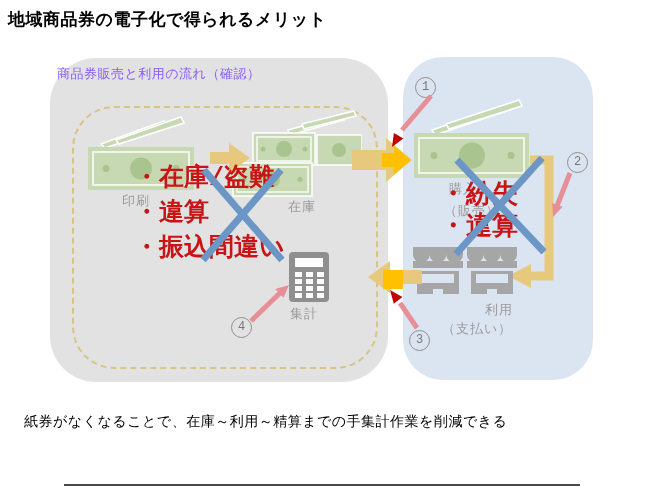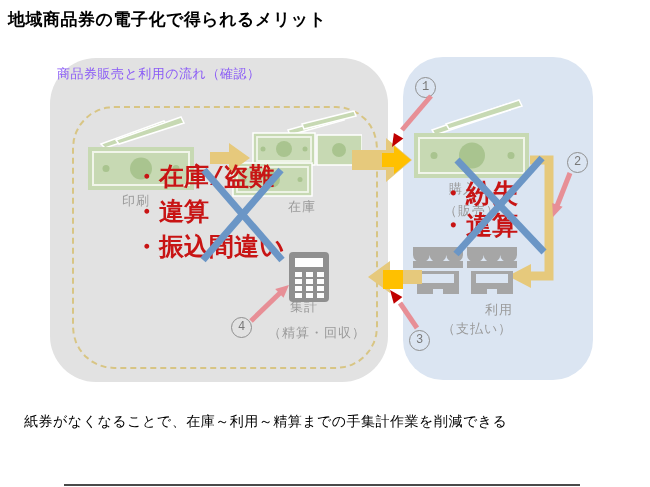--- a/index.html
+++ b/index.html
@@ -139,22 +139,21 @@
     <rect x="7" y="35" width="7" height="5" fill="#fdfdfd"></rect>
       <rect x="18" y="35" width="7" height="5" fill="#fdfdfd"></rect>
       <rect x="29" y="35" width="7" height="5" fill="#fdfdfd"></rect>
     <rect x="7" y="42" width="7" height="5" fill="#fdfdfd"></rect>
       <rect x="18" y="42" width="7" height="5" fill="#fdfdfd"></rect>
       <rect x="29" y="42" width="7" height="5" fill="#fdfdfd"></rect>
   </svg>
 
   <div class="glabel" style="left:122px;top:192px">印刷</div>
   <div class="glabel" style="left:288px;top:198px">在庫</div>
-  <div class="glabel" style="left:290px;top:298px">集計</div>
-  <div class="glabel" style="left:268px;top:324px">（精算・回収）</div>
+  <div class="glabel" style="left:290px;top:305px">集計</div>
   <div class="glabel" style="left:449px;top:180px">購入</div>
   <div class="glabel" style="left:444px;top:202px">（販売）</div>
   <div class="glabel" style="left:485px;top:301px">利用</div>
   <div class="glabel" style="left:442px;top:320px">（支払い）</div>
 
   <div class="risk-list paper">
     <div>・在庫/盗難</div>
     <div>・違算</div>
     <div>・振込間違い</div>
   </div>

